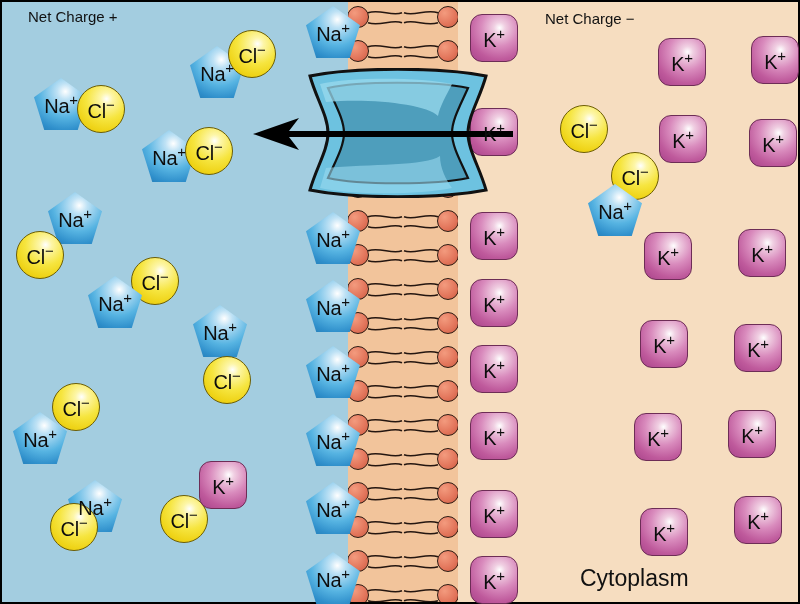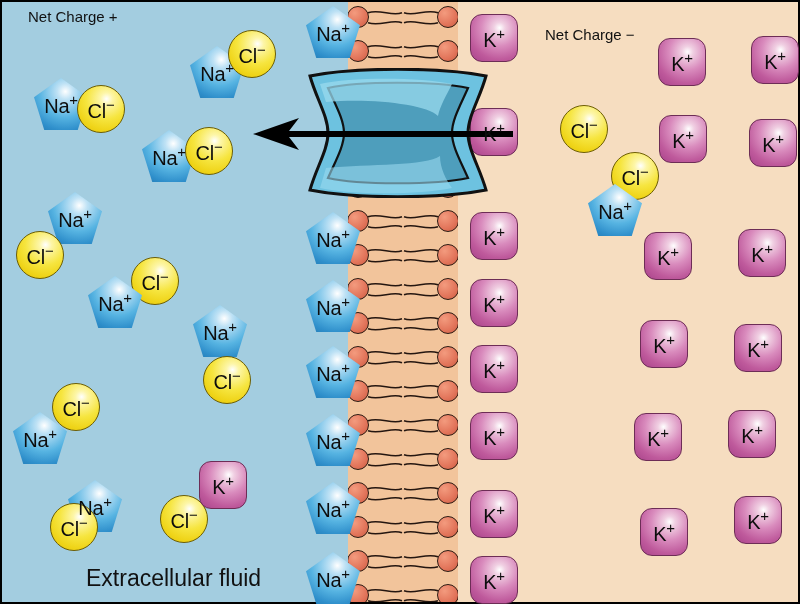--- a/index.html
+++ b/index.html
@@ -267,24 +267,24 @@
           <path d="M20,9 C32,5 44,13 54,9" fill="none" stroke="#241610" stroke-width="1.6"></path>
           <path d="M20,19 C32,23 44,15 54,19" fill="none" stroke="#241610" stroke-width="1.6"></path>
           <path d="M90,9 C78,5 66,13 56,9" fill="none" stroke="#241610" stroke-width="1.6"></path>
           <path d="M90,19 C78,23 66,15 56,19" fill="none" stroke="#241610" stroke-width="1.6"></path>
         </svg>
       </div>
     </div>
 
   <div class="netlabel" style="left:28px;top:8px;">Net Charge +</div>
 
-  <div class="netlabel" style="left:545px;top:26px;">Net Charge −</div>
-
-  <div class="caption" style="left:86px;top:565px;">Extracellular fluid</div>
-
+  <div class="netlabel" style="left:545px;top:10px;">Net Charge −</div>
+
+
+  <div class="caption" style="left:580px;top:565px;">Cytoplasm</div>
 
   <div id="ion-layer-extracellular">
       <div class="ion na" style="left: 34px; top: 78px;">
         <div class="pentb"></div>
         <div class="pent"></div>
         <span class="lbl">Na<sup>+</sup></span>
       </div>
       <div class="ion cl" style="left: 77px; top: 85px;">
         <span class="lbl">Cl<sup>−</sup></span>
       </div>

